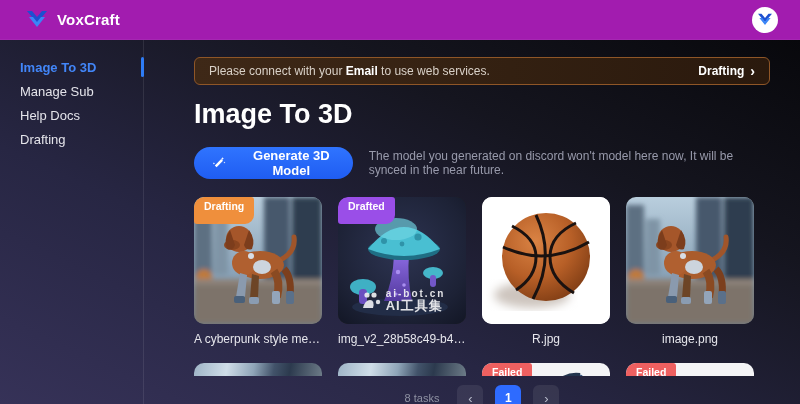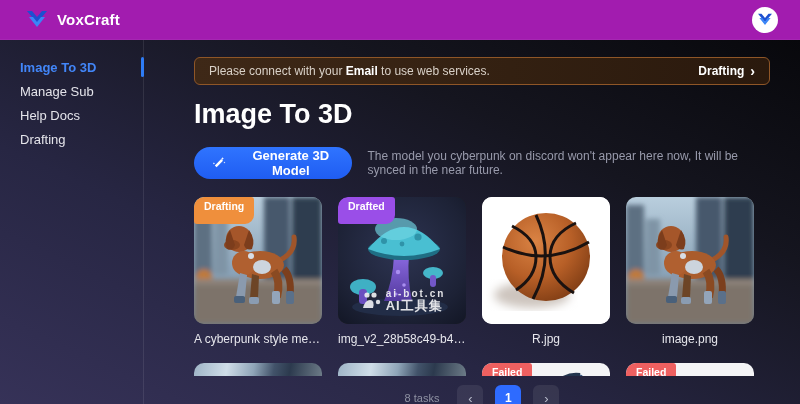--- a/index.html
+++ b/index.html
@@ -142,21 +142,21 @@
         <span style="display:flex;">
           <svg width="14" height="14" viewBox="0 0 16 16">
             <path d="M10.6 3.4 L12.6 5.4 L5.2 12.8 L3.2 10.8 Z" fill="#fff"></path>
             <path d="M12 1.2 l.5 1.3 1.3.5 -1.3.5 -.5 1.3 -.5-1.3 -1.3-.5 1.3-.5 Z" fill="#fff"></path>
             <path d="M14.2 6.2 l.35.9.9.35 -.9.35 -.35.9 -.35-.9 -.9-.35.9-.35 Z" fill="#fff"></path>
             <path d="M2.2 7.2 l.35.9.9.35 -.9.35 -.35.9 -.35-.9 -.9-.35.9-.35 Z" fill="#fff"></path>
           </svg>
         </span>
         <span>Generate 3D Model</span>
       </button>
-      <div class="notice">The model you cyberpunk on discord won't appear here now, It will be synced in the near future.</div>
+      <div class="notice">The model you generated on discord won't model here now, It will be synced in the near future.</div>
     </div>
 
     <div class="grid">
 
       <div>
         <div class="thumb">
           <svg width="128" height="127" viewBox="0 0 128 127">
             <defs>
               <linearGradient id="sky1" x1="0" y1="0" x2="0" y2="1">
                 <stop offset="0" stop-color="#b9cedd"></stop>

